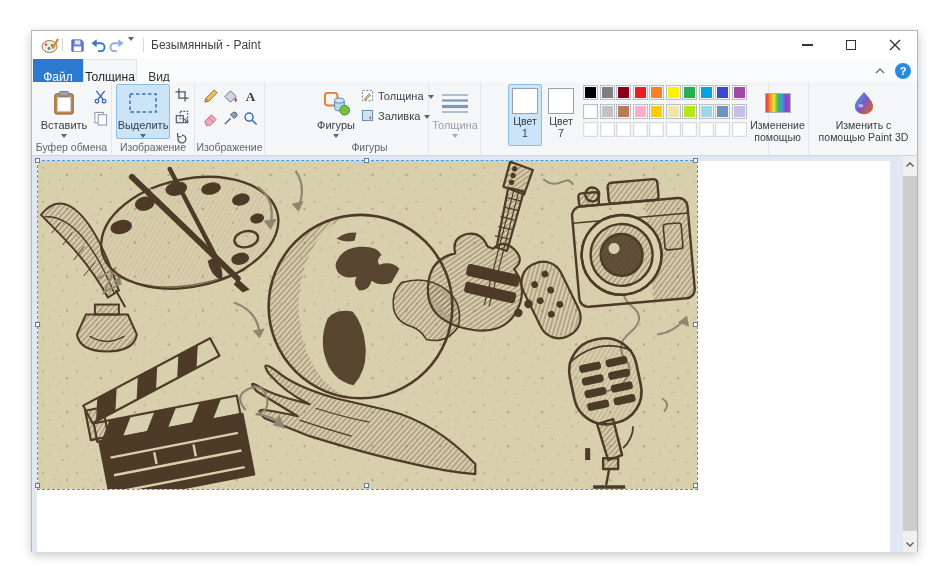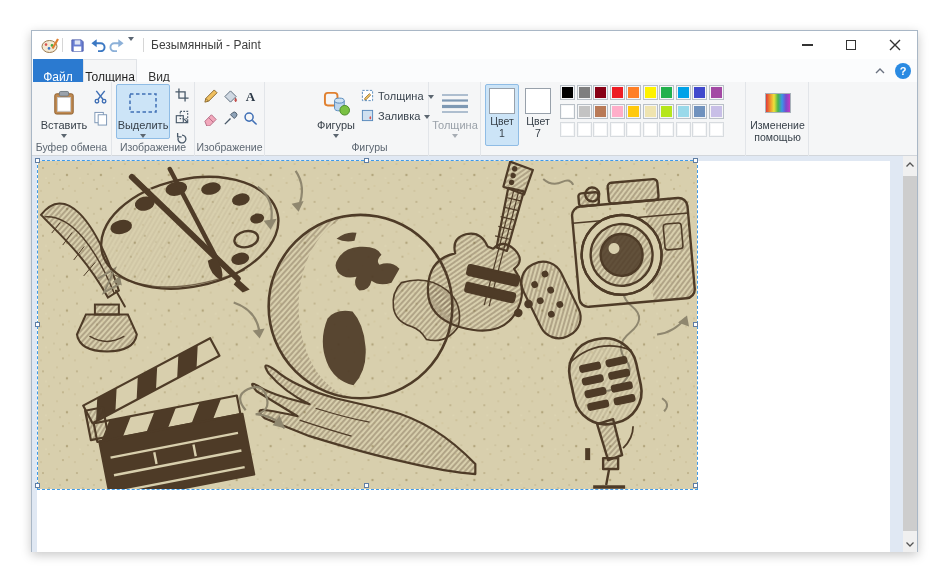--- a/index.html
+++ b/index.html
@@ -285,21 +285,21 @@
                 <line x1="2" y1="8.5" x2="28" y2="8.5" stroke="#7e99b4" stroke-width="2.2"></line>
                 <line x1="2" y1="14.5" x2="28" y2="14.5" stroke="#7e99b4" stroke-width="3.2"></line>
                 <line x1="2" y1="20" x2="28" y2="20" stroke="#7e99b4" stroke-width="1.2"></line>
               </svg>
         </span>
         <span class="lbl dis-text">Толщина</span>
         <span class="caret dis"></span>
       </div>
     </div>
 
-    <div class="grp" style="left:449px;width:265px">
+    <div class="grp" style="left:472px;width:265px">
       <div class="rbtn hl" style="left:4px;top:2px;width:34px;height:62px">
         <span class="big-swatch"><span class="inner" style="background: rgb(0, 0, 0);"></span></span>
         <span class="lbl2">Цвет 1</span>
       </div>
       <div class="rbtn" style="left:41px;top:2px;width:32px;height:62px">
         <span class="big-swatch"><span class="inner" style="background: rgb(255, 255, 255);"></span></span>
         <span class="lbl2">Цвет 7</span>
       </div>
       <div class="pal-grid">
 
@@ -338,20 +338,38 @@
 
     <div class="grp" style="left:714px;width:63px">
       <div class="rbtn" style="left:2px;top:2px;width:59px">
         <span class="ic">
               <span class="rainbow"></span>
             </span>
         <span class="lbl2">Изменение помощью</span>
       </div>
     </div>
 
+    <div class="grp" style="left:777px;width:109px;border-right:none">
+      <div class="rbtn" style="left:6px;top:2px;width:97px">
+        <span class="ic">
+          <svg viewBox="0 0 22 26" width="20" height="24">
+                <defs>
+                  <linearGradient id="p3d" x1="0" y1="0" x2="1" y2="1">
+                    <stop offset="0" stop-color="#29b6f6"></stop>
+                    <stop offset="0.5" stop-color="#7e57c2"></stop>
+                    <stop offset="1" stop-color="#ef6c00"></stop>
+                  </linearGradient>
+                </defs>
+                <path d="M11,1 C17,8 21,12 21,17 a10,8.5 0 0 1 -20,0 C1,12 5,8 11,1 z" fill="url(#p3d)"></path>
+                <ellipse cx="7.5" cy="16" rx="3" ry="2" fill="#fff" opacity="0.5"></ellipse>
+              </svg>
+        </span>
+        <span class="lbl2">Изменить с помощью Paint 3D</span>
+      </div>
+    </div>
   </div>
 
   <div class="workarea">
     <div class="canvas">
       <div class="canvas-img">
 
         <svg viewBox="0 0 660 329" preserveAspectRatio="none">
           <defs>
             <pattern id="speck" width="34" height="34" patternUnits="userSpaceOnUse">
               <rect width="34" height="34" fill="#d8cfad"></rect>

